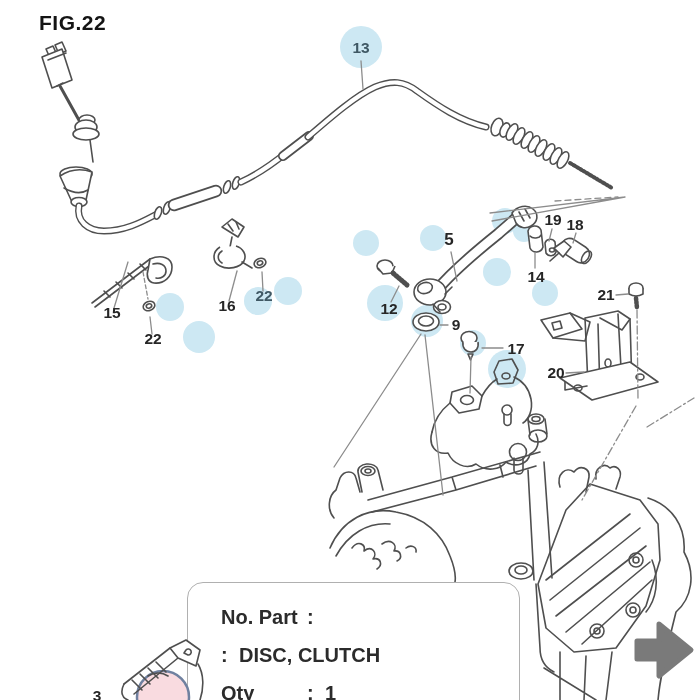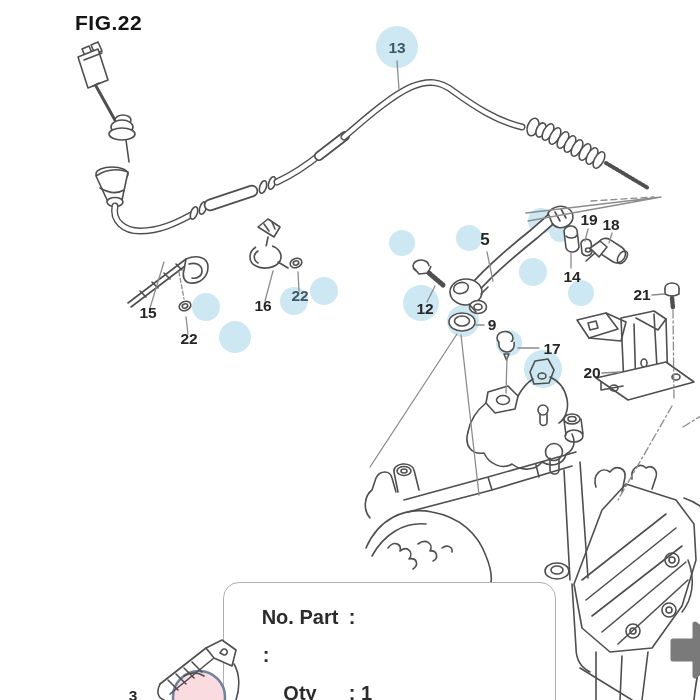--- a/index.html
+++ b/index.html
@@ -1,32 +1,32 @@
 <!DOCTYPE html>
 <html style="--hl: #cde8f3; --line: #4f4f4f; --leader: #8c8c8c; --label: #262626; --labelhl: #3f5864; --pinkfill: #f9dbe0; --pinkstroke: #7081a0; --arrow: #7a7a7a; --boxborder: #b0b0b0; --boxtext: #2b2b2b;"><head>
 <meta charset="utf-8">
 <style>
   html,body{margin:0;padding:0;background:#fff;width:700px;height:700px;overflow:hidden;
     font-family:"Liberation Sans",sans-serif;}
-  .stage{position:relative;width:604px;height:700px;background:#fff;margin-left:36px;}
+  .stage{position:relative;width:604px;height:700px;background:#fff;}
   .fig-title{position:absolute;left:39px;top:11px;font-size:21px;font-weight:bold;
     letter-spacing:.5px;color:#141414;}
   svg{position:absolute;left:0;top:0;}
   .s{stroke:var(--line,#4f4f4f);fill:none;stroke-width:1.6;stroke-linecap:round;stroke-linejoin:round}
   .sf{stroke:var(--line,#4f4f4f);fill:#fff;stroke-width:1.6;stroke-linejoin:round}
   .tw{stroke:#fff}
   .ld{stroke:var(--leader,#8c8c8c);stroke-width:1.3;fill:none;stroke-linecap:round}
   .hl{fill:var(--hl,#cde8f3)}
   .pl{font:700 15.5px "Liberation Sans",sans-serif;fill:var(--label,#262626);text-anchor:middle}
   .plh{fill:var(--labelhl,#3f5864)}
   .info-box{position:absolute;left:187px;top:582px;width:333px;height:140px;background:#fff;
     border:1.5px solid var(--boxborder,#b0b0b0);border-radius:16px;box-sizing:border-box;
     padding:15px 0 0 33px;z-index:3;}
   .info-row{display:flex;font-size:20px;font-weight:bold;color:var(--boxtext,#2b2b2b);
-    line-height:38px;white-space:nowrap;text-align:center;}
+    line-height:38px;white-space:nowrap;}
   .info-row .lbl{width:86px;}
   .info-row .sep{width:18px;}
   .ov{z-index:4;}
   .next-arrow{z-index:5;cursor:pointer;}
 </style>
 </head>
 <body>
 
 <div class="stage">
 
@@ -262,20 +262,21 @@
     </g>
   </svg>
 
   <div class="info-box">
     <div class="info-row">
       <span class="lbl">No. Part</span>
       <span class="sep">:</span>
     </div>
     <div class="info-row">
       <span class="sep">:</span>
+      <span class="val">DISC, CLUTCH</span>
     </div>
     <div class="info-row">
       <span class="lbl">Qty</span>
       <span class="sep">:</span>
       <span class="val">1</span>
     </div>
   </div>
 
   <svg class="ov" width="160" height="75" viewBox="50 628 160 75" style="left:50px;top:628px">
     <circle cx="163" cy="697" r="26" style="fill:var(--pinkfill,#f9dbe0);stroke:var(--pinkstroke,#7081a0);stroke-width:2.5"></circle>

